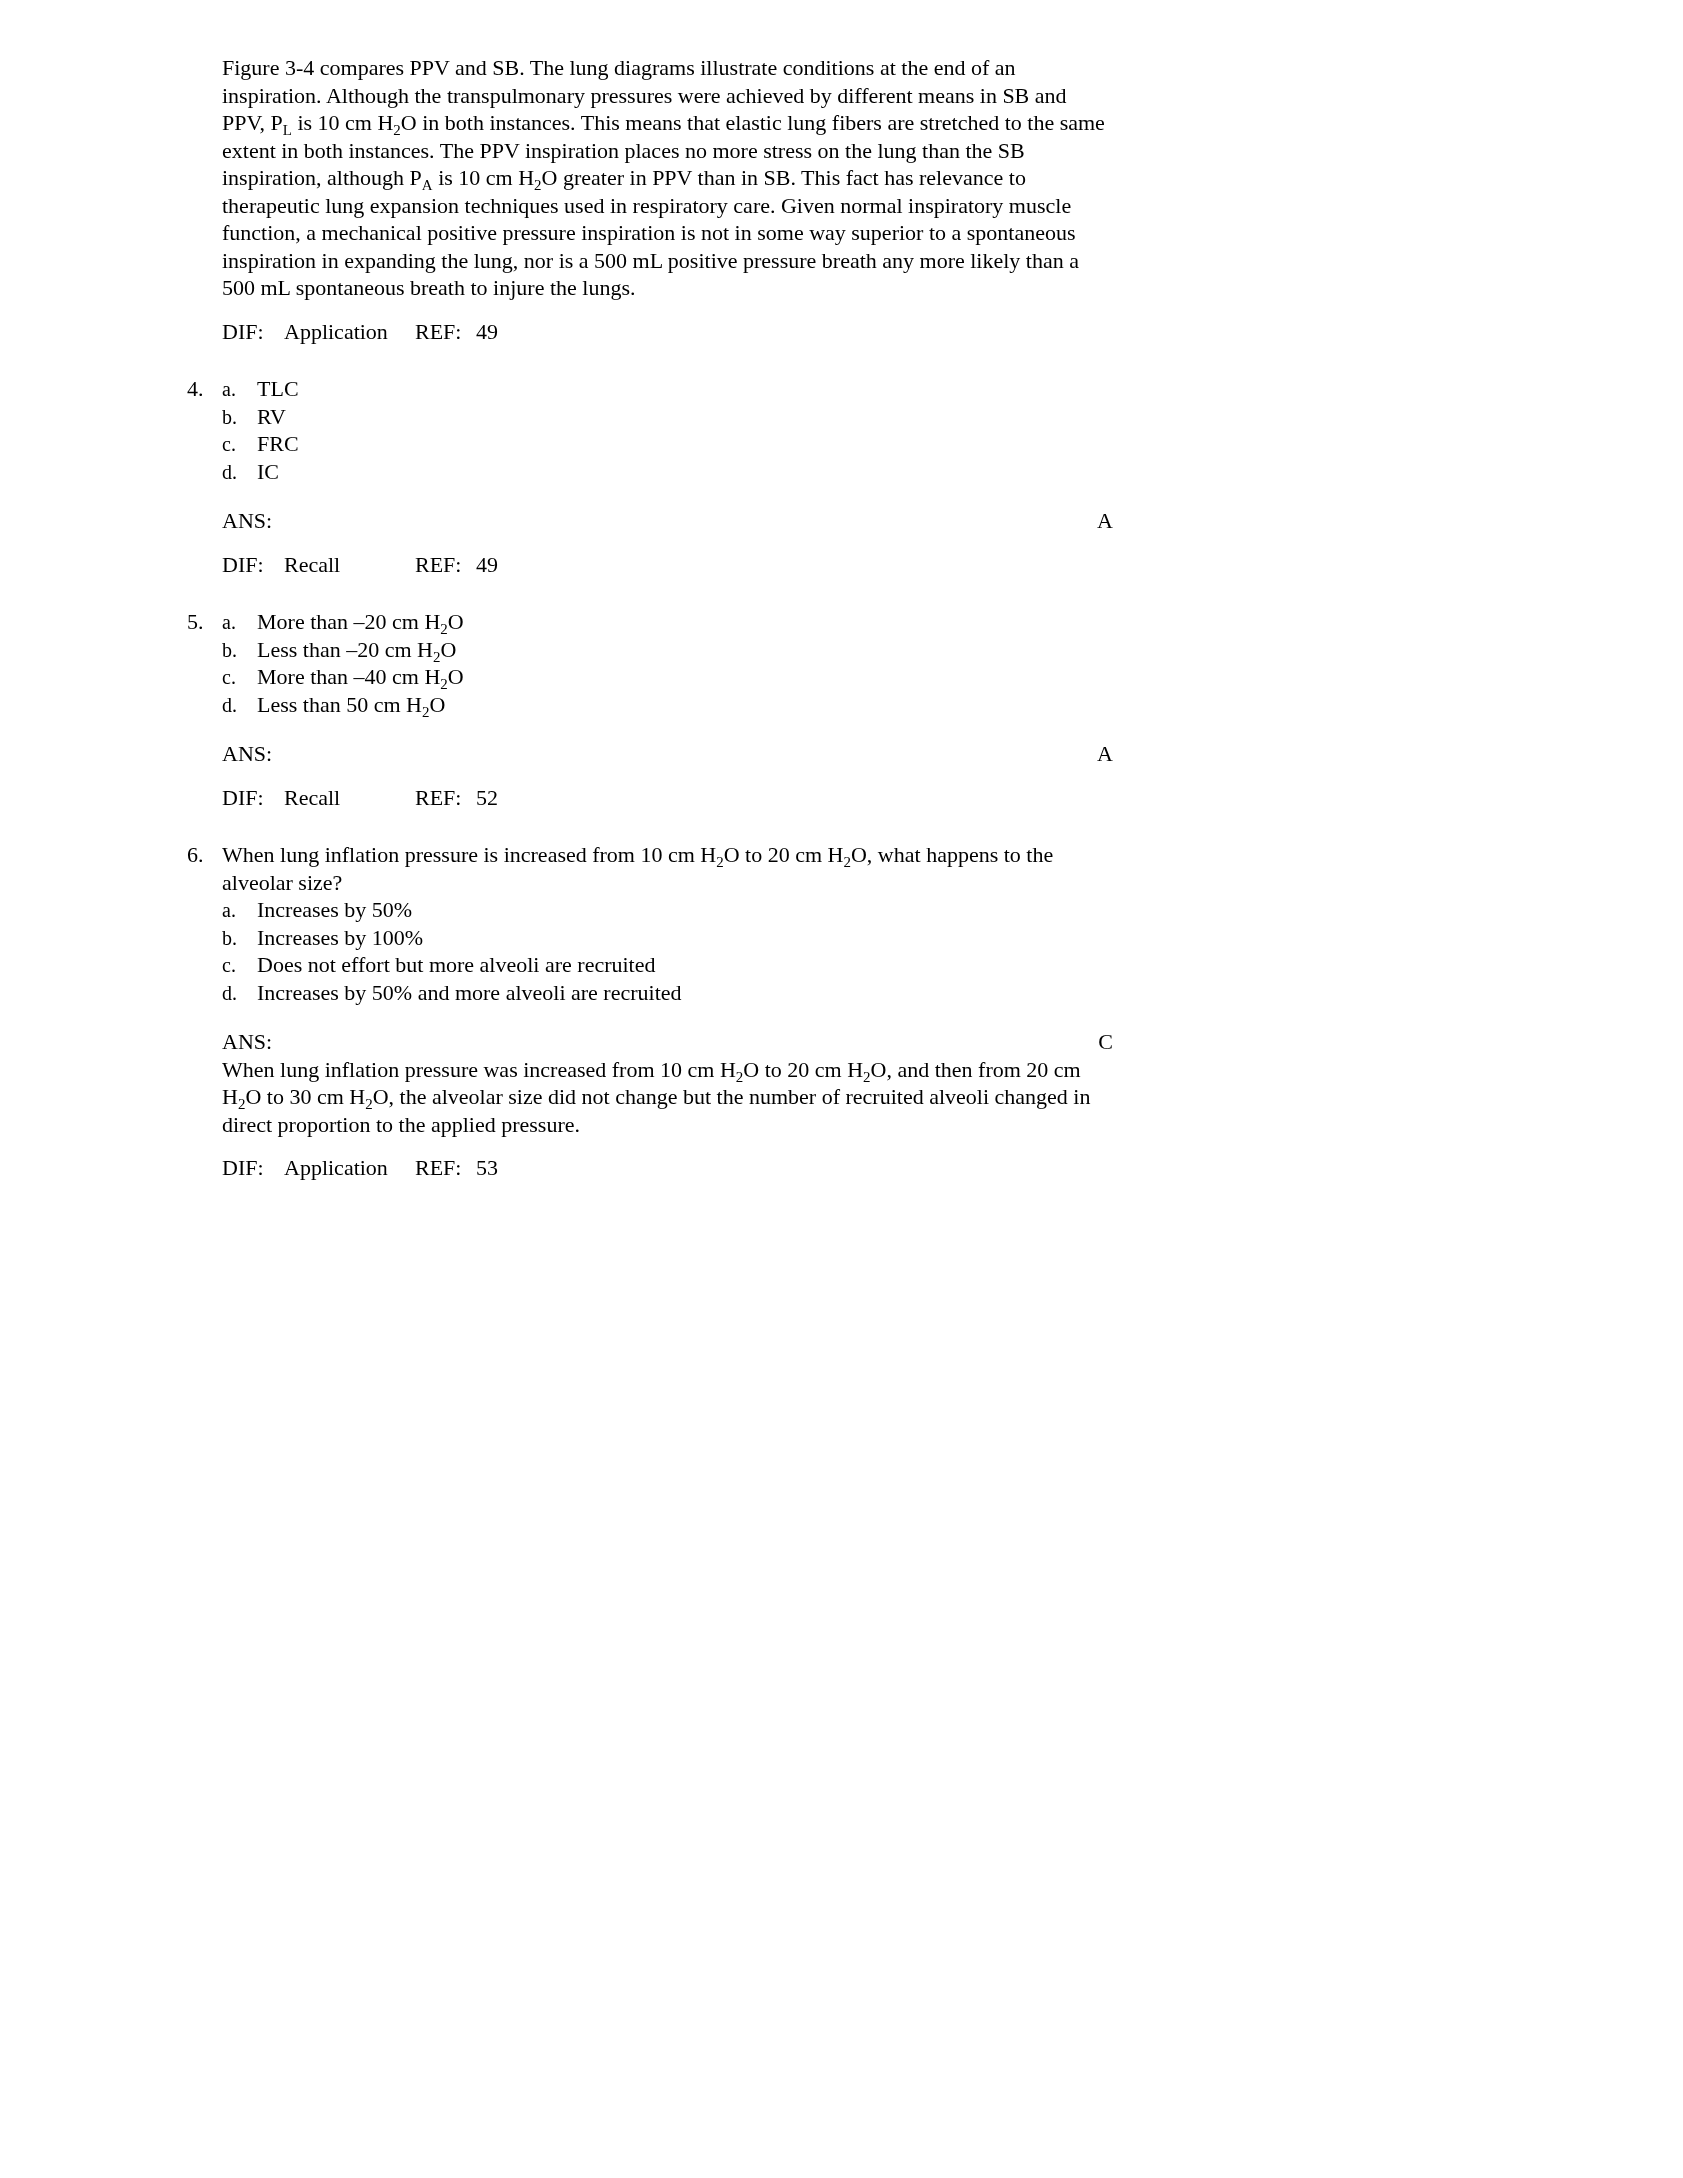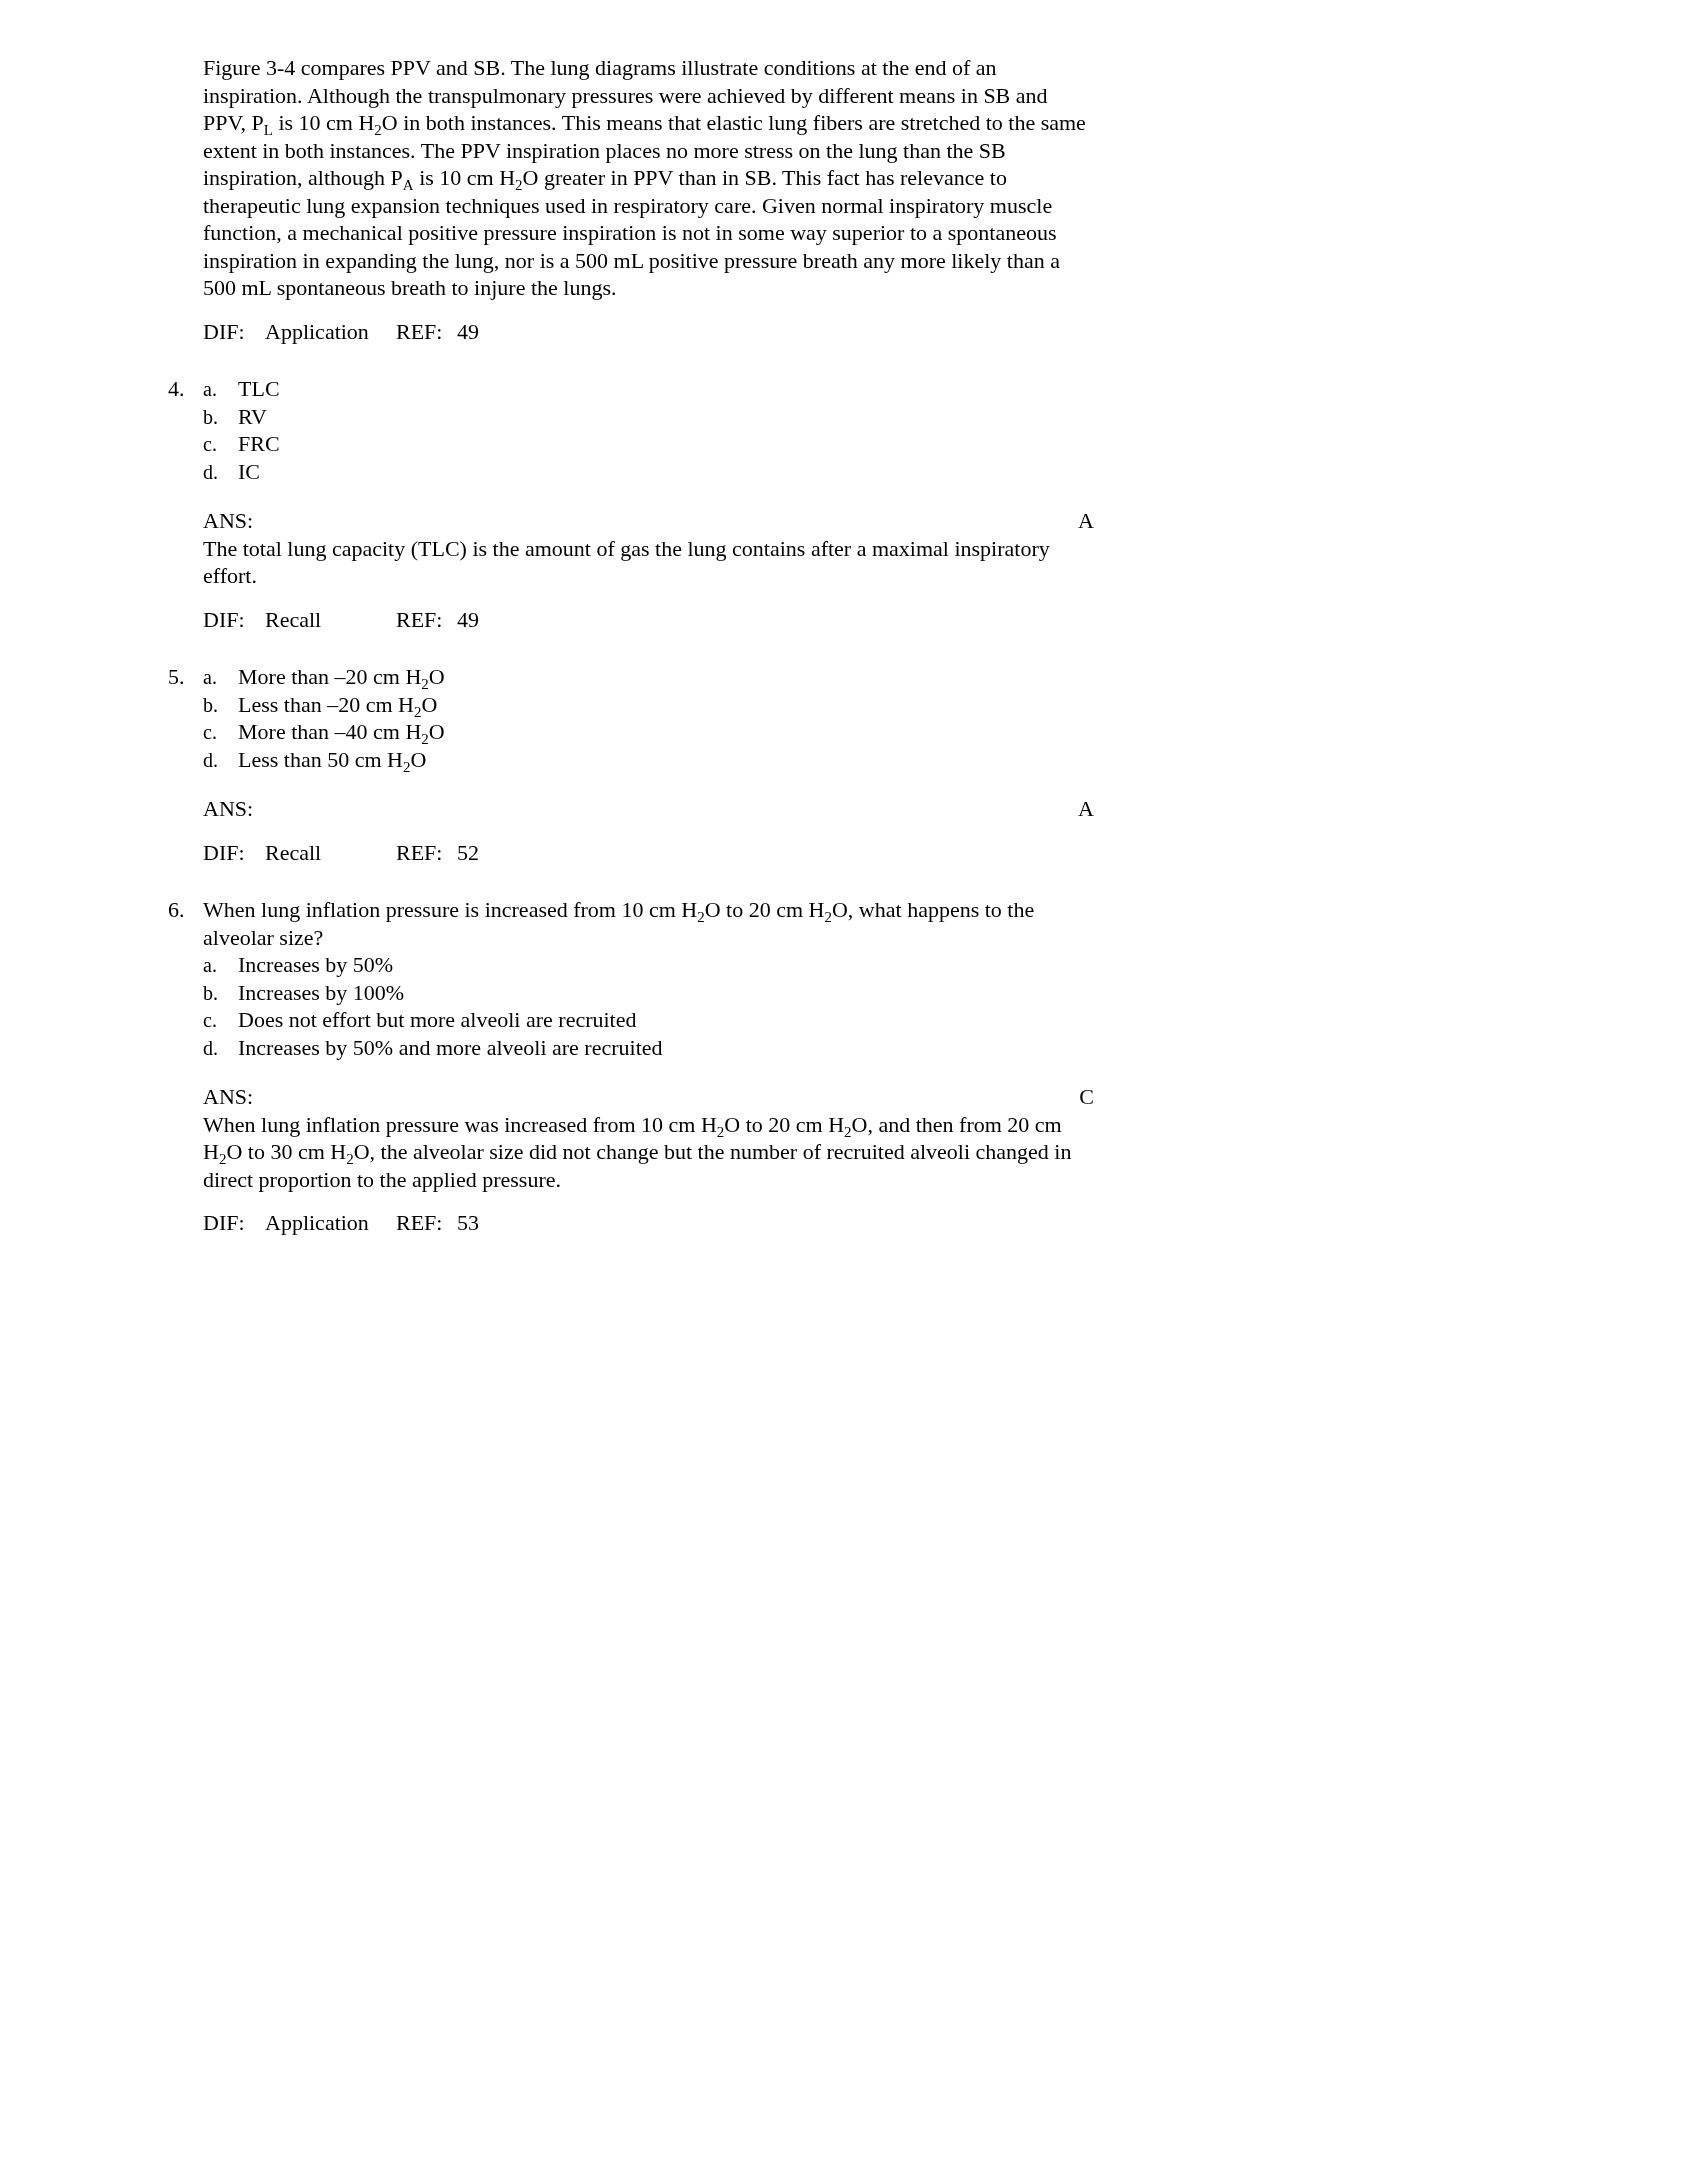--- a/index.html
+++ b/index.html
@@ -13,20 +13,21 @@
     font-family: "Liberation Serif", "DejaVu Serif", serif;
     font-size: 22px;
     line-height: 1.25;
   }
   .page {
     position: relative;
     width: 1683px;
     height: 2178px;
     background: #ffffff;
     overflow: hidden;
+    padding-left: 19px;
   }
   .content {
     padding: 54px 0 0 168px;
     width: 936px;
   }
   .para {
     margin: 0 0 0 35px;
     width: 891px;
     text-align: left;
   }
@@ -92,21 +93,20 @@
           </div>
           <div class="opt">
             <span class="opt-letter">d.</span>
             <span class="opt-text">IC</span>
           </div>
         </div>
         <div class="ans-line">
           <span class="ans-label">ANS:</span>
           <span class="ans-value">A</span>
         </div>
-        <div class="rationale">The total lung capacity (TLC) is the amount of gas the lung contains after a maximal inspiratory effort.</div>
         <div class="dif-row" style="margin-left:0;">
           <span class="dif-label">DIF:</span>
           <span class="dif-value">Recall</span>
           <span class="ref-label">REF:</span>
           <span class="ref-value">49</span>
         </div>
       </div>
     </div>
 
     <div class="question">

